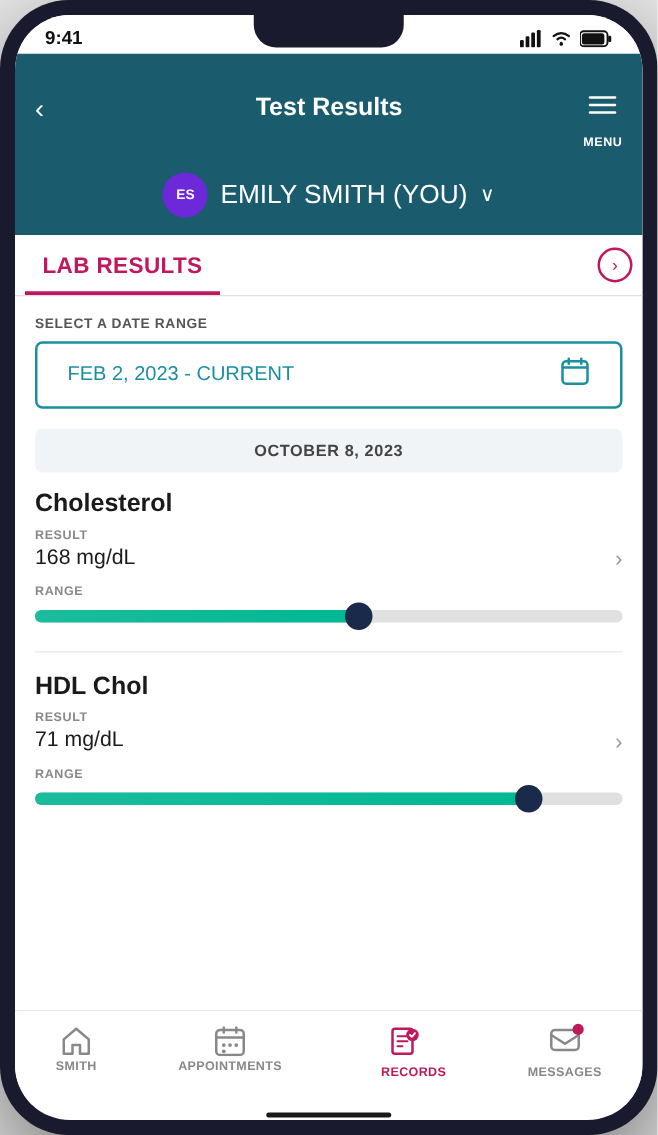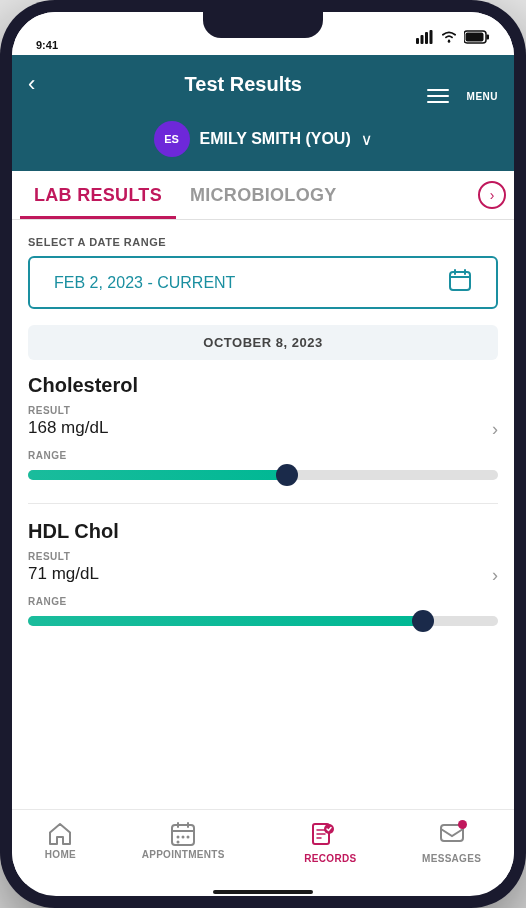--- a/index.html
+++ b/index.html
@@ -40,24 +40,23 @@
       display: flex;
       justify-content: space-between;
       align-items: center;
       padding: 10px 24px 4px;
       font-size: 13px;
       font-weight: 600;
       flex-shrink: 0;
     }
 
     .status-time {
-      font-size: 11px;
+      font-size: 15px;
       font-weight: 700;
       color: #111;
-      margin-top: 17px;
     }
 
     .status-icons {
       display: flex;
       align-items: center;
       gap: 6px;
     }
 
     .notch {
       position: absolute;
@@ -90,21 +89,21 @@
 
     .header-title {
       color: #fff;
       font-size: 20px;
       font-weight: 600;
       text-align: center;
     }
 
     .header-menu {
       display: flex;
-      flex-direction: row;
+      flex-direction: column;
       align-items: center;
       gap: 18px;
       cursor: pointer;
       margin-top: 24px;
     }
 
     .menu-lines {
       display: flex;
       flex-direction: column;
       gap: 4px;
@@ -143,22 +142,22 @@
       display: flex;
       align-items: center;
       justify-content: center;
       color: #fff;
       font-size: 11px;
       font-weight: 700;
     }
 
     .user-name {
       color: #fff;
-      font-size: 16px;
-      font-weight: 700;
+      font-size: 21px;
+      font-weight: 400;
     }
 
     .chevron-down {
       color: #fff;
       font-size: 16px;
     }
 
     
     .tabs {
       background: #fff;
@@ -439,21 +438,20 @@
     </div>
 
     <div class="user-selector">
       <div class="user-avatar">ES</div>
       <span class="user-name">EMILY SMITH (YOU)</span>
       <span class="chevron-down">∨</span>
     </div>
 
     <div class="tabs">
       <div class="tab active">LAB RESULTS</div>
-      <div class="tab">MICROBIOLOGY</div>
       <div class="tab-arrow">›</div>
     </div>
 
     <div class="content">
 
       <div class="date-range-label">SELECT A DATE RANGE</div>
       <div class="date-range-picker">
         <span class="date-range-text">FEB 2, 2023 - CURRENT</span>
         <span class="calendar-icon">
           <svg width="24" height="24" viewBox="0 0 24 24" fill="none">
@@ -508,21 +506,21 @@
       </div>
 
     </div>
 
     <div class="bottom-nav">
 
       <div class="nav-item">
         <svg width="26" height="24" viewBox="0 0 26 24" fill="none">
           <path d="M3 10.5 L13 2 L23 10.5 V22 H16 V15 H10 V22 H3 Z" stroke="#888" stroke-width="2" fill="none" stroke-linejoin="round"></path>
         </svg>
-        <span class="nav-label">HOME</span>
+        <span class="nav-label">SMITH</span>
       </div>
 
       <div class="nav-item">
         <svg width="26" height="24" viewBox="0 0 26 24" fill="none">
           <rect x="2" y="3" width="22" height="20" rx="3" stroke="#888" stroke-width="2"></rect>
           <line x1="2" y1="9" x2="24" y2="9" stroke="#888" stroke-width="2"></line>
           <line x1="8" y1="1" x2="8" y2="5" stroke="#888" stroke-width="2" stroke-linecap="round"></line>
           <line x1="18" y1="1" x2="18" y2="5" stroke="#888" stroke-width="2" stroke-linecap="round"></line>
           <circle cx="8" cy="15" r="1.5" fill="#888"></circle>
           <circle cx="13" cy="15" r="1.5" fill="#888"></circle>

